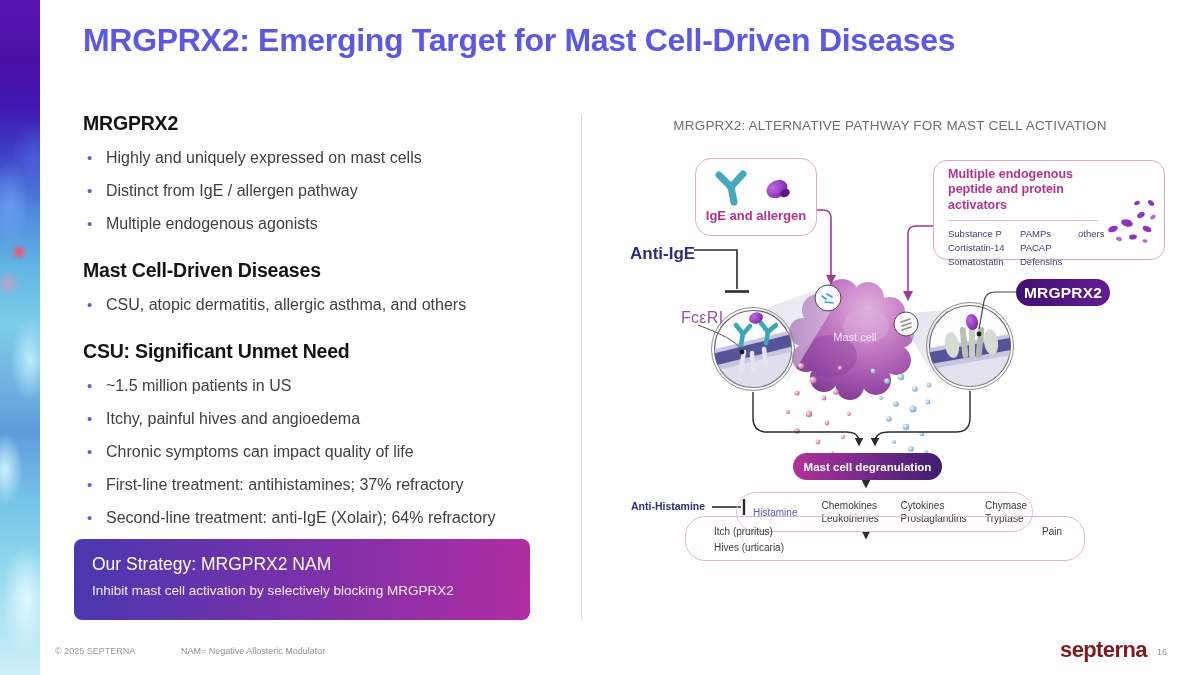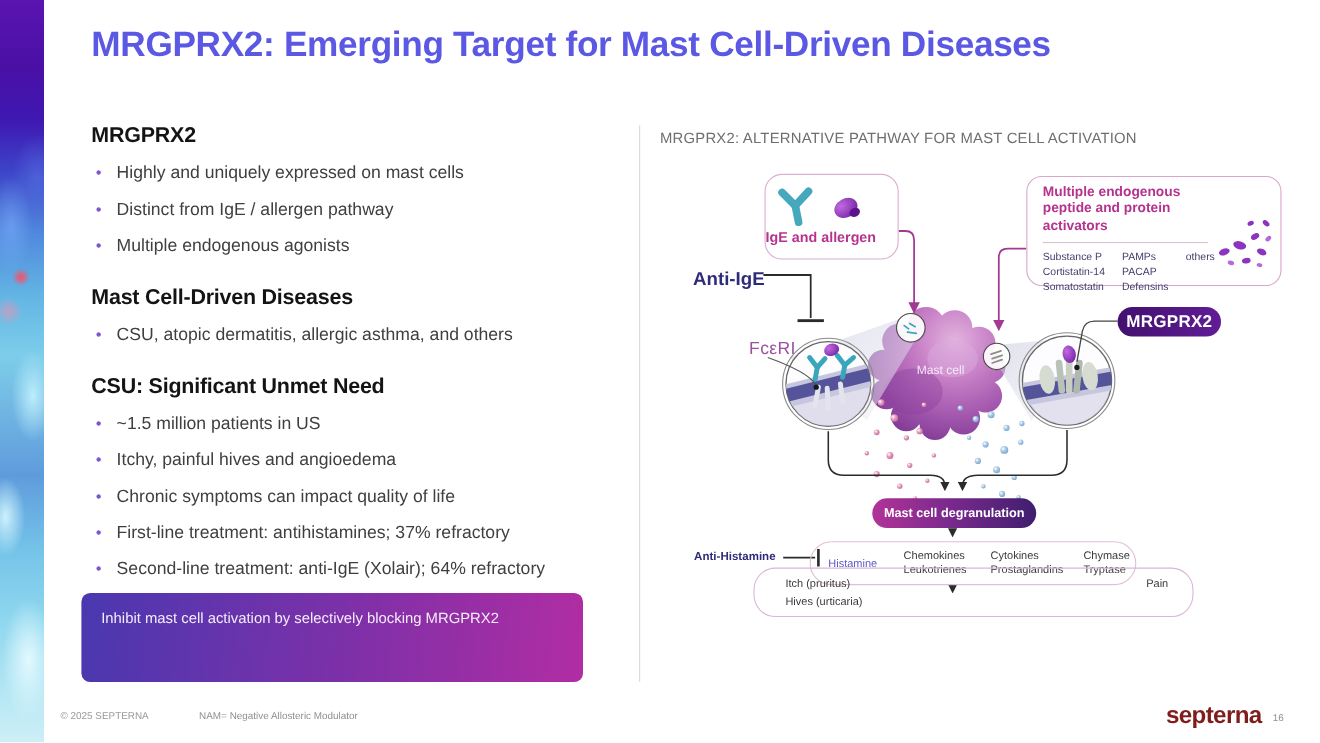--- a/index.html
+++ b/index.html
@@ -41,26 +41,26 @@
     padding:15px 18px;
     background:linear-gradient(95deg,#4a38b0 0%,#7f30a8 55%,#b12da3 100%);
   }
   .strategy-title{font-size:17.5px;color:#ffffff;margin-bottom:8px}
   .strategy-subtitle{font-size:13.5px;color:#f4ecfa}
 
   .column-divider{left:581px;top:114px;width:1px;height:506px;background:#d9d9d9}
 
   
   .diagram-title{
-    left:600px;top:118px;width:580px;text-align:left;
+    left:600px;top:118px;width:580px;text-align:center;
     font-size:13.5px;color:#6e6e6e;letter-spacing:.2px;
   }
   .ige-box{
     left:695px;top:158px;width:122px;height:78px;border:1.2px solid #dcaed0;border-radius:16px;
-    box-sizing:border-box;
+    box-sizing:border-box;text-align:center;
   }
   .ige-box .icons{margin-top:9px;height:38px}
   .ige-label{font-size:13px;font-weight:bold;color:#b5338f;margin-top:2px}
 
   .act-box{
     left:933px;top:160px;width:232px;height:100px;border:1.2px solid #d9a8c8;border-radius:14px;
     box-sizing:border-box;padding:6px 0 0 14px;
   }
   .act-title{font-size:12.5px;font-weight:bold;color:#b5338f;line-height:1.22;width:170px}
   .act-divider{width:150px;border-top:1px solid #ddbcd6;margin:7px 0 6px 0}
@@ -133,20 +133,21 @@
   <ul>
     <li><span>~1.5 million patients in US</span></li>
     <li><span>Itchy, painful hives and angioedema</span></li>
     <li><span>Chronic symptoms can impact quality of life</span></li>
     <li><span>First-line treatment: antihistamines; 37% refractory</span></li>
     <li><span>Second-line treatment: anti-IgE (Xolair); 64% refractory</span></li>
   </ul>
 </div>
 
 <div class="abs strategy-box">
+  <div class="strategy-title">Our Strategy: MRGPRX2 NAM</div>
   <div class="strategy-subtitle">Inhibit mast cell activation by selectively blocking MRGPRX2</div>
 </div>
 
 <div class="abs column-divider"></div>
 
 <svg class="abs" style="left:0;top:0" width="1200" height="675" viewBox="0 0 1200 675">
   <defs>
     <marker id="arrM" viewBox="0 0 10 10" refX="7" refY="5" markerWidth="6.5" markerHeight="6.5" orient="auto-start-reverse">
       <path d="M0,0 L10,5 L0,10 z" fill="#a23a94"></path>
     </marker>

